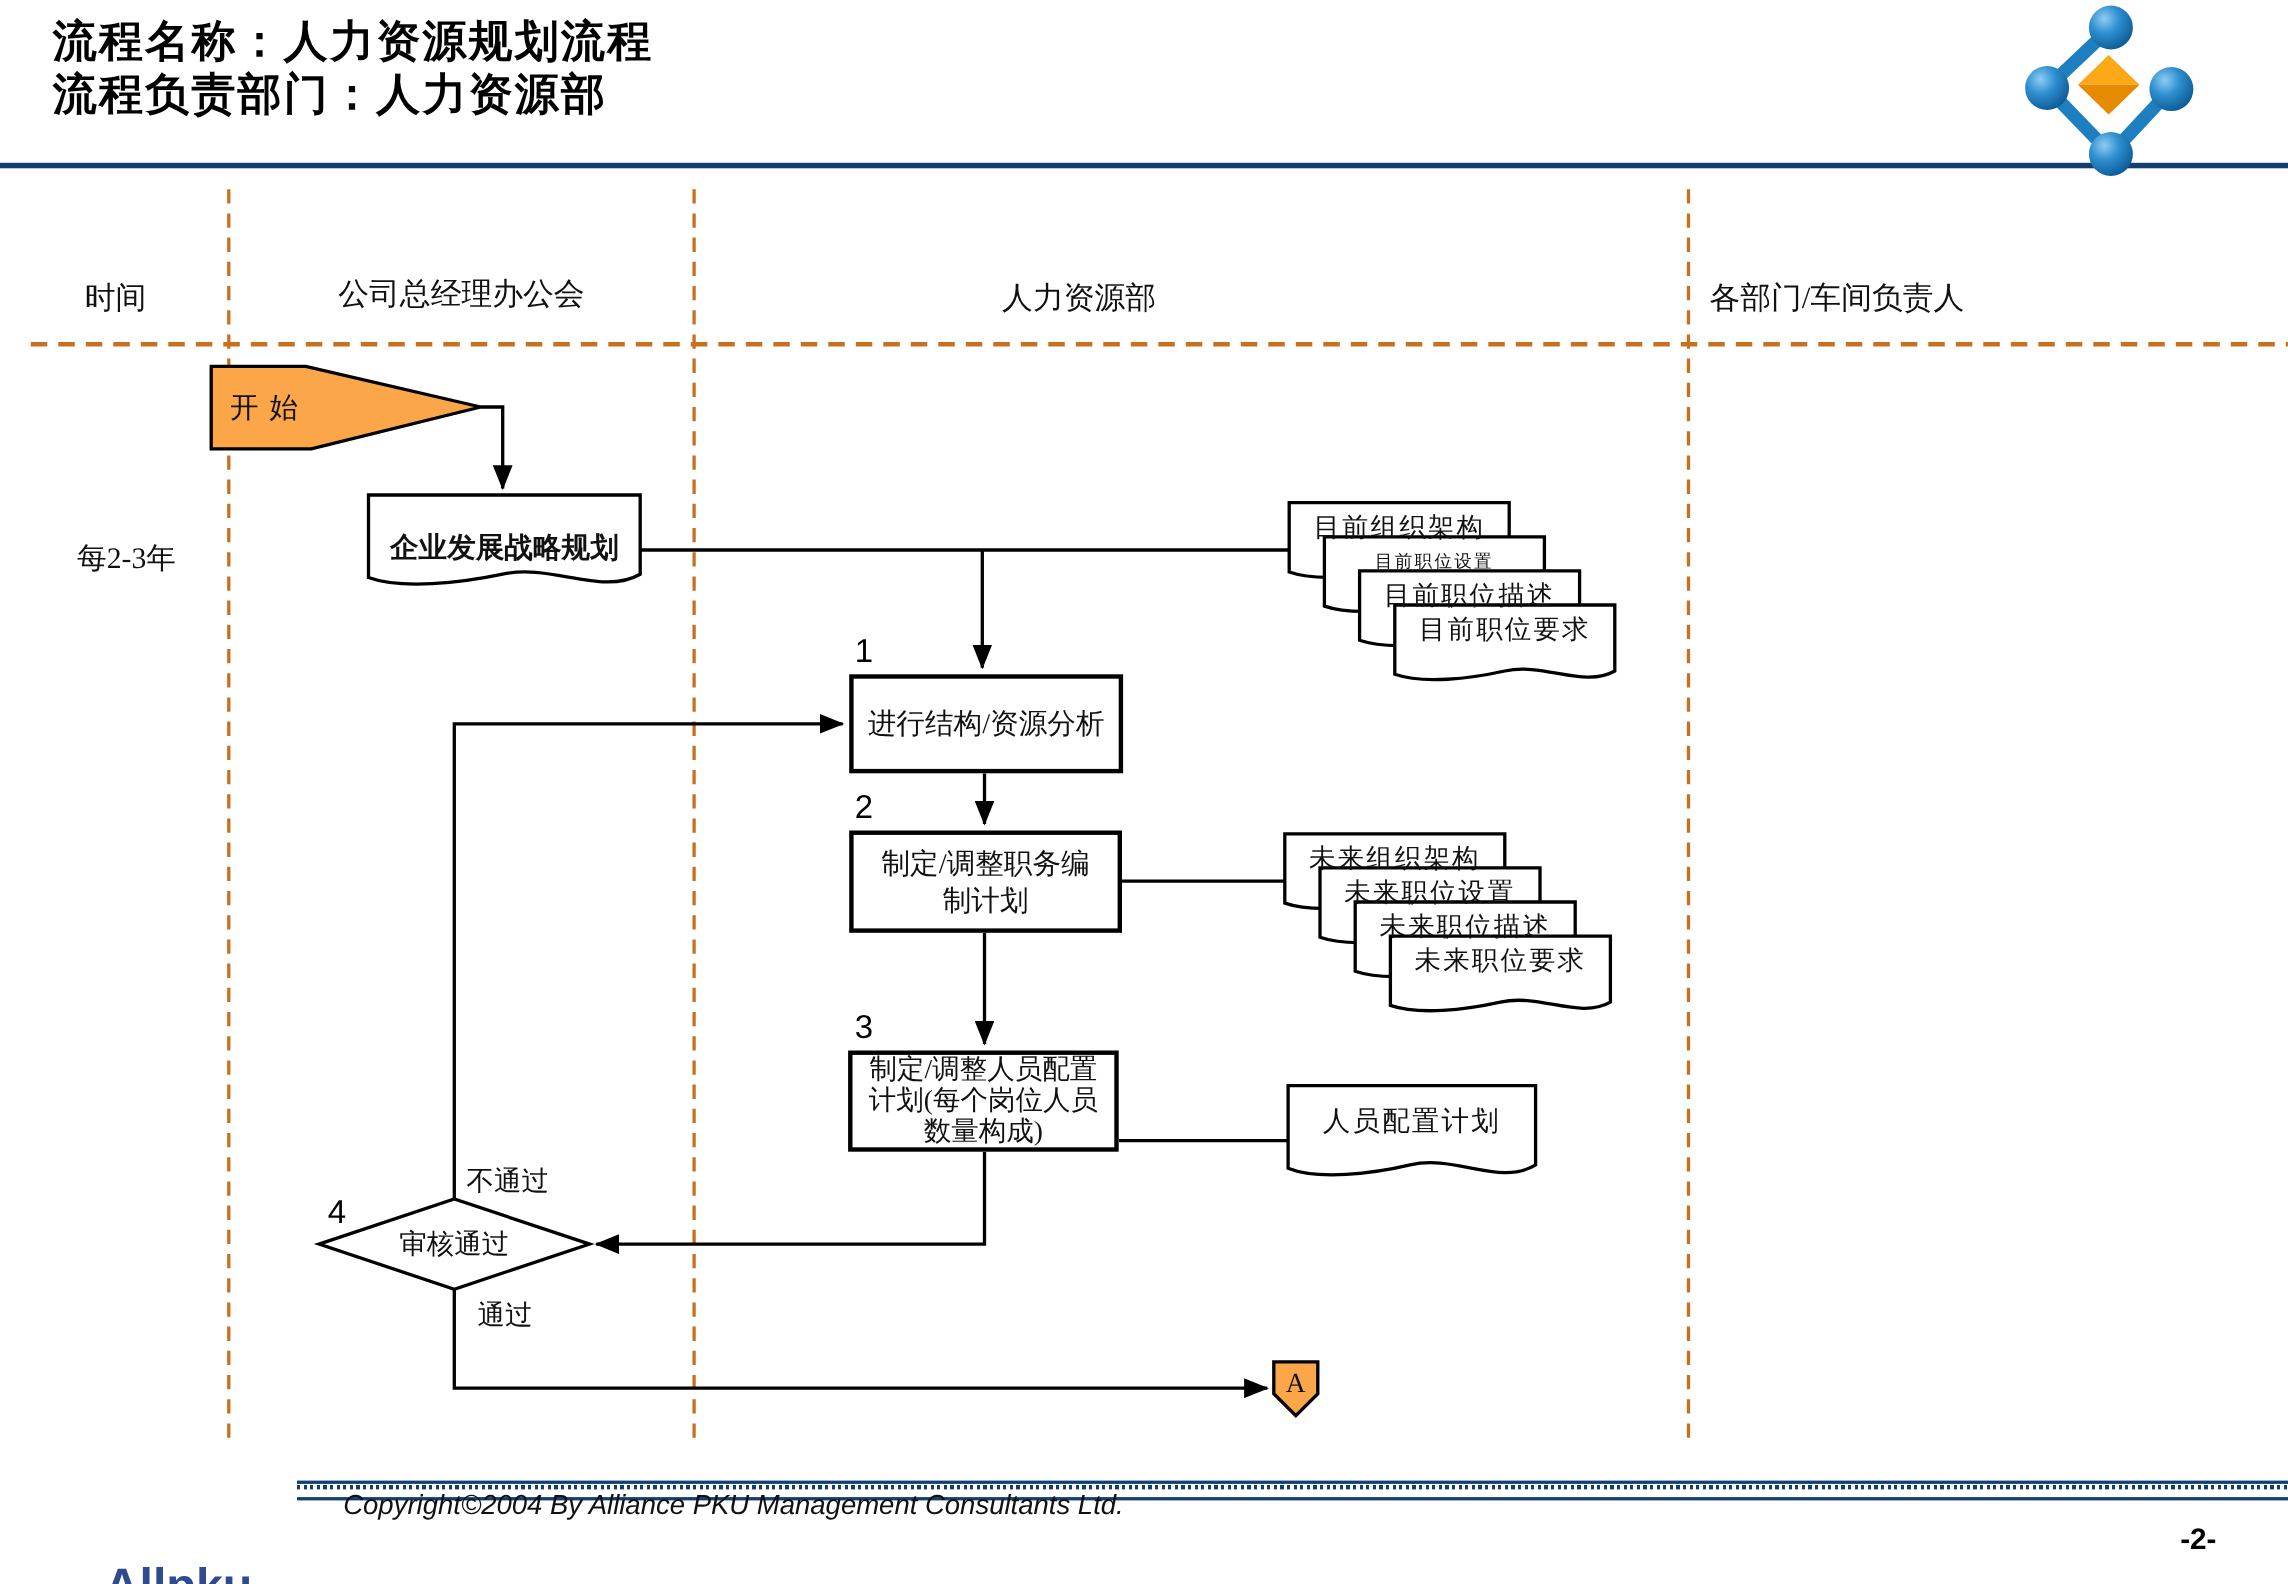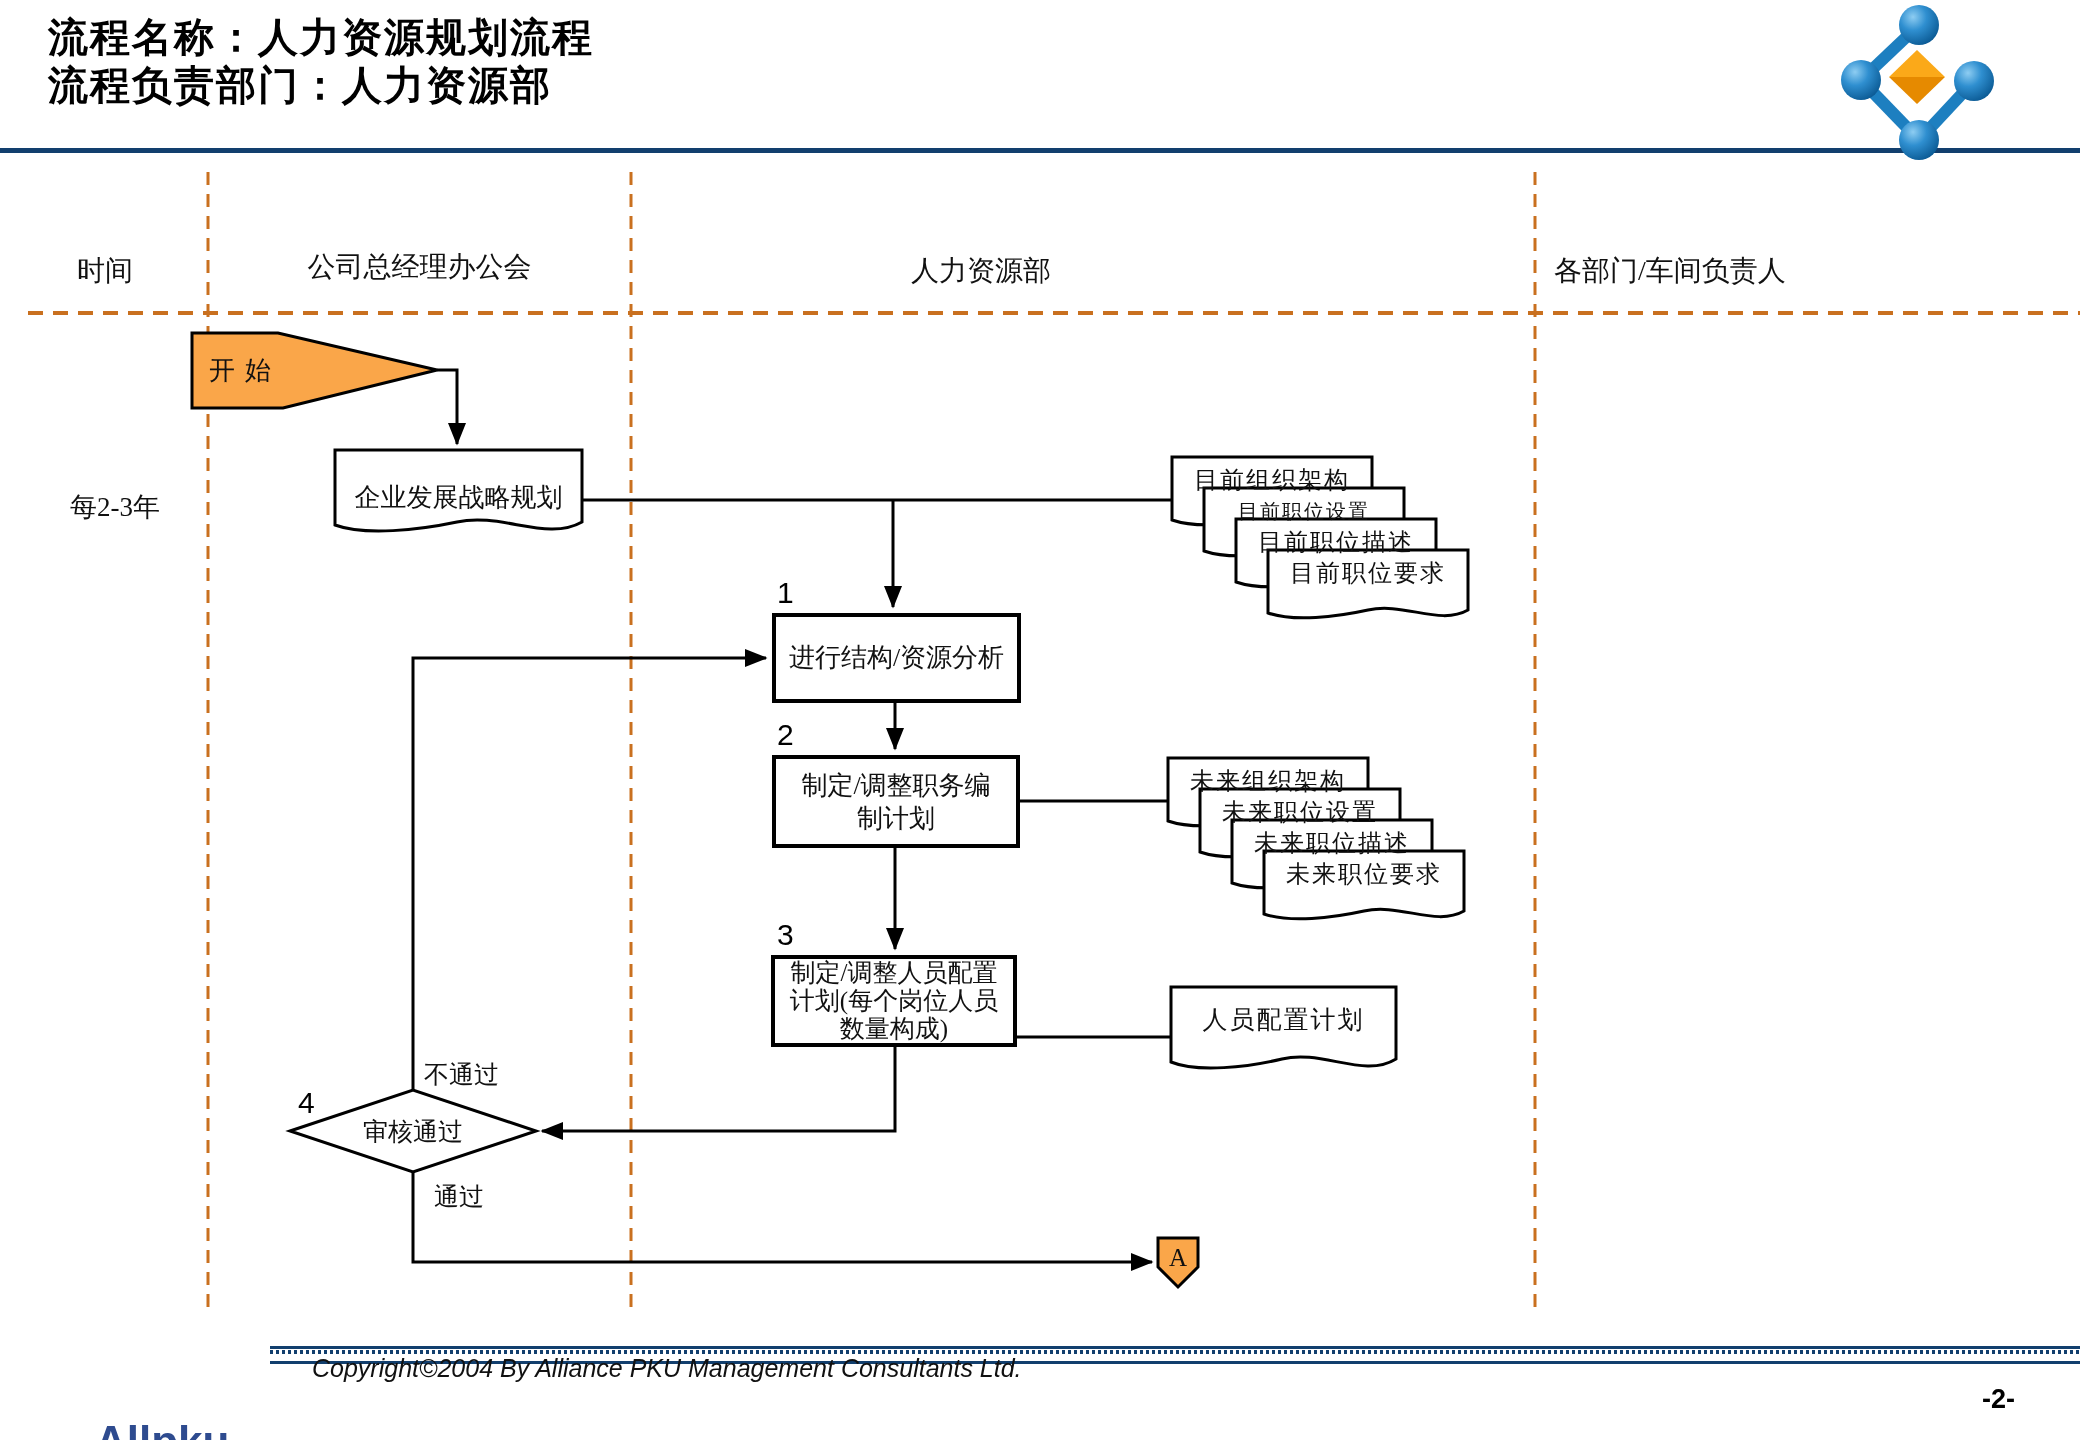--- a/index.html
+++ b/index.html
@@ -97,21 +97,21 @@
 
   <div class="abs lanehead" style="left:30px;top:252px;width:150px;">时间</div>
   <div class="abs lanehead" style="left:208px;top:248px;width:423px;">公司总经理办公会</div>
   <div class="abs lanehead" style="left:631px;top:252px;width:700px;">人力资源部</div>
   <div class="abs lanehead" style="left:1554px;top:252px;width:400px;text-align:left;">各部门/车间负责人</div>
 
   <div class="abs flowtext" style="left:40px;top:492px;width:150px;font-size:27px;">每2-3年</div>
 
   <div class="abs flowtext" style="left:195px;top:356px;width:100px;letter-spacing:10px;font-size:26px;">开始</div>
 
-  <div class="abs flowtext" style="left:335px;top:483px;width:247px;font-size:26px;">企业发展战略规划</div>
+  <div class="abs flowtext" style="left:335px;top:483px;width:247px;font-size:26px;font-weight:bold;">企业发展战略规划</div>
 
   <div class="abs stepnum" style="left:777px;top:576px;">1</div>
   <div class="pbox" style="left:772px;top:613px;width:249px;height:90px;">
     <div class="flowtext" style="font-size:26px;">进行结构/资源分析</div>
   </div>
 
   <div class="abs stepnum" style="left:777px;top:718px;">2</div>
   <div class="pbox" style="left:772px;top:755px;width:248px;height:93px;">
     <div>
       <div class="flowtext" style="font-size:26px;line-height:33px;">制定/调整职务编</div>
@@ -122,21 +122,21 @@
   <div class="abs stepnum" style="left:777px;top:918px;">3</div>
   <div class="pbox" style="left:771px;top:955px;width:246px;height:92px;">
     <div>
       <div class="flowtext" style="font-size:25px;line-height:28px;">制定/调整人员配置</div>
       <div class="flowtext" style="font-size:25px;line-height:28px;">计划(每个岗位人员</div>
       <div class="flowtext" style="font-size:25px;line-height:28px;">数量构成)</div>
     </div>
   </div>
 
   <div class="abs flowtext" style="left:1172px;top:465px;width:200px;font-size:24px;letter-spacing:2px;">目前组织架构</div>
-  <div class="abs flowtext" style="left:1204px;top:496px;width:200px;font-size:20px;letter-spacing:2px;">目前职位设置</div>
+  <div class="abs flowtext" style="left:1204px;top:496px;width:200px;font-size:16px;letter-spacing:2px;">目前职位设置</div>
   <div class="abs flowtext" style="left:1236px;top:527px;width:200px;font-size:24px;letter-spacing:2px;">目前职位描述</div>
   <div class="abs flowtext" style="left:1268px;top:558px;width:200px;font-size:24px;letter-spacing:2px;">目前职位要求</div>
 
   <div class="abs flowtext" style="left:1168px;top:766px;width:200px;font-size:24px;letter-spacing:2px;">未来组织架构</div>
   <div class="abs flowtext" style="left:1200px;top:797px;width:200px;font-size:24px;letter-spacing:2px;">未来职位设置</div>
   <div class="abs flowtext" style="left:1232px;top:828px;width:200px;font-size:24px;letter-spacing:2px;">未来职位描述</div>
   <div class="abs flowtext" style="left:1264px;top:859px;width:200px;font-size:24px;letter-spacing:2px;">未来职位要求</div>
 
   <div class="abs flowtext" style="left:1171px;top:1005px;width:225px;font-size:25px;letter-spacing:2px;">人员配置计划</div>
 

